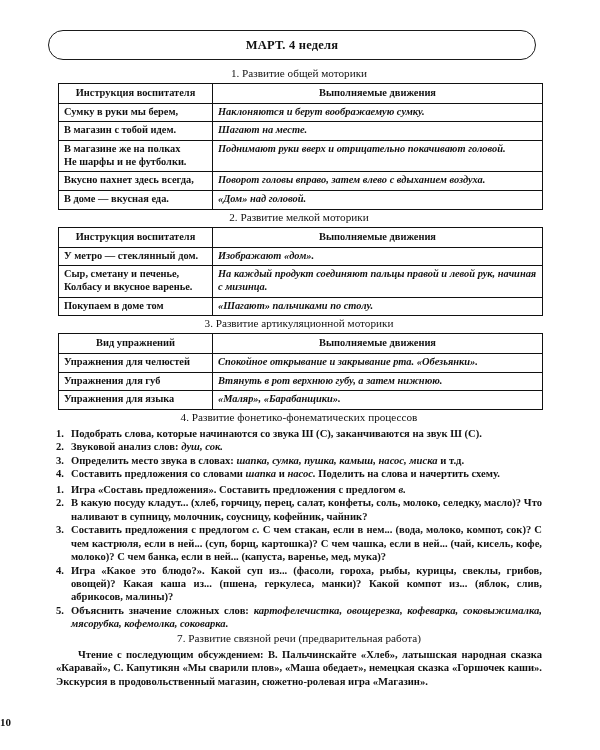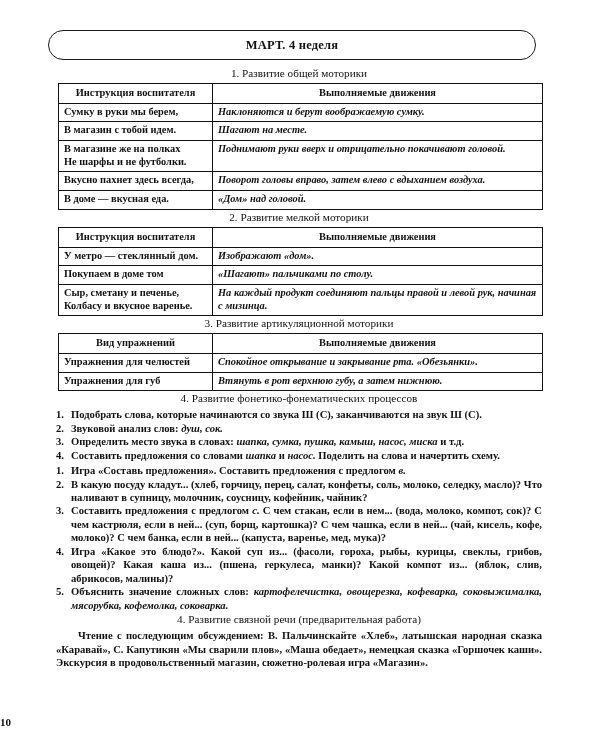--- a/index.html
+++ b/index.html
@@ -200,26 +200,26 @@
           <th>Инструкция воспитателя</th>
           <th>Выполняемые движения</th>
         </tr>
       </thead>
       <tbody>
           <tr>
             <td class="col-left">У метро — стеклянный дом.</td>
             <td class="col-right">Изображают «дом».</td>
           </tr>
           <tr>
+            <td class="col-left">Сыр, сметану и печенье,<br>Колбасу и вкусное варенье.</td>
+            <td class="col-right">На каждый продукт соединяют пальцы правой и левой рук, начиная с мизинца.</td>
+          </tr>
+          <tr>
             <td class="col-left">Покупаем в доме том</td>
             <td class="col-right">«Шагают» пальчиками по столу.</td>
-          </tr>
-          <tr>
-            <td class="col-left">Сыр, сметану и печенье,<br>Колбасу и вкусное варенье.</td>
-            <td class="col-right">На каждый продукт соединяют пальцы правой и левой рук, начиная с мизинца.</td>
           </tr>
         </tbody>
     </table>
 
     <div class="section-heading spaced">3. Развитие артикуляционной моторики</div>
     <table class="plan">
       <colgroup>
           <col class="c1">
           <col class="c2">
         </colgroup>
@@ -231,38 +231,42 @@
       </thead>
       <tbody>
           <tr>
             <td class="col-left">Упражнения для челюстей</td>
             <td class="col-right">Спокойное открывание и закрывание рта. «Обезьянки».</td>
           </tr>
           <tr>
             <td class="col-left">Упражнения для губ</td>
             <td class="col-right">Втянуть в рот верхнюю губу, а затем нижнюю.</td>
           </tr>
+          <tr>
+            <td class="col-left">Упражнения для языка</td>
+            <td class="col-right">«Маляр», «Барабанщики».</td>
+          </tr>
         </tbody>
     </table>
 
     <div class="section-heading spaced">4. Развитие фонетико-фонематических процессов</div>
     <ol class="items">
         <li><span class="num">1.</span><span>Подобрать слова, которые начинаются со звука Ш (С), заканчиваются на звук Ш (С).</span></li>
         <li><span class="num">2.</span><span>Звуковой анализ слов: <i class="it">душ, сок.</i></span></li>
         <li><span class="num">3.</span><span>Определить место звука в словах: <i class="it">шапка, сумка, пушка, камыш, насос, миска</i> и т.д.</span></li>
         <li><span class="num">4.</span><span>Составить предложения со словами <i class="it">шапка</i> и <i class="it">насос.</i> Поделить на слова и начертить схему.</span></li>
       </ol>
 
     <ol class="items">
         <li><span class="num">1.</span><span>Игра «Составь предложения». Составить предложения с предлогом <i class="it">в.</i></span></li>
         <li><span class="num">2.</span><span>В какую посуду кладут... (хлеб, горчицу, перец, салат, конфеты, соль, молоко, селедку, масло)? Что наливают в супницу, молочник, соусницу, кофейник, чайник?</span></li>
         <li><span class="num">3.</span><span>Составить предложения с предлогом <i class="it">с.</i> С чем стакан, если в нем... (вода, молоко, компот, сок)? С чем кастрюля, если в ней... (суп, борщ, картошка)? С чем чашка, если в ней... (чай, кисель, кофе, молоко)? С чем банка, если в ней... (капуста, варенье, мед, мука)?</span></li>
         <li><span class="num">4.</span><span>Игра «Какое это блюдо?». Какой суп из... (фасоли, гороха, рыбы, курицы, свеклы, грибов, овощей)? Какая каша из... (пшена, геркулеса, манки)? Какой компот из... (яблок, слив, абрикосов, малины)?</span></li>
         <li><span class="num">5.</span><span>Объяснить значение сложных слов: <i class="it">картофелечистка, овощерезка, кофеварка, соковыжималка, мясорубка, кофемолка, соковарка.</i></span></li>
       </ol>
 
-    <div class="section-heading spaced">4. Развитие связной речи (предварительная работа)</div>
+    <div class="section-heading spaced">7. Развитие связной речи (предварительная работа)</div>
     <p class="para">Чтение с последующим обсуждением: В. Пальчинскайте «Хлеб», латышская народная сказка «Каравай», С. Капутикян «Мы сварили плов», «Маша обедает», немецкая сказка «Горшочек каши». Экскурсия в продовольственный магазин, сюжетно-ролевая игра «Магазин».</p>
 
   </div>
 
   <div class="page-number">10</div>
 </div>
 
 </body></html>

